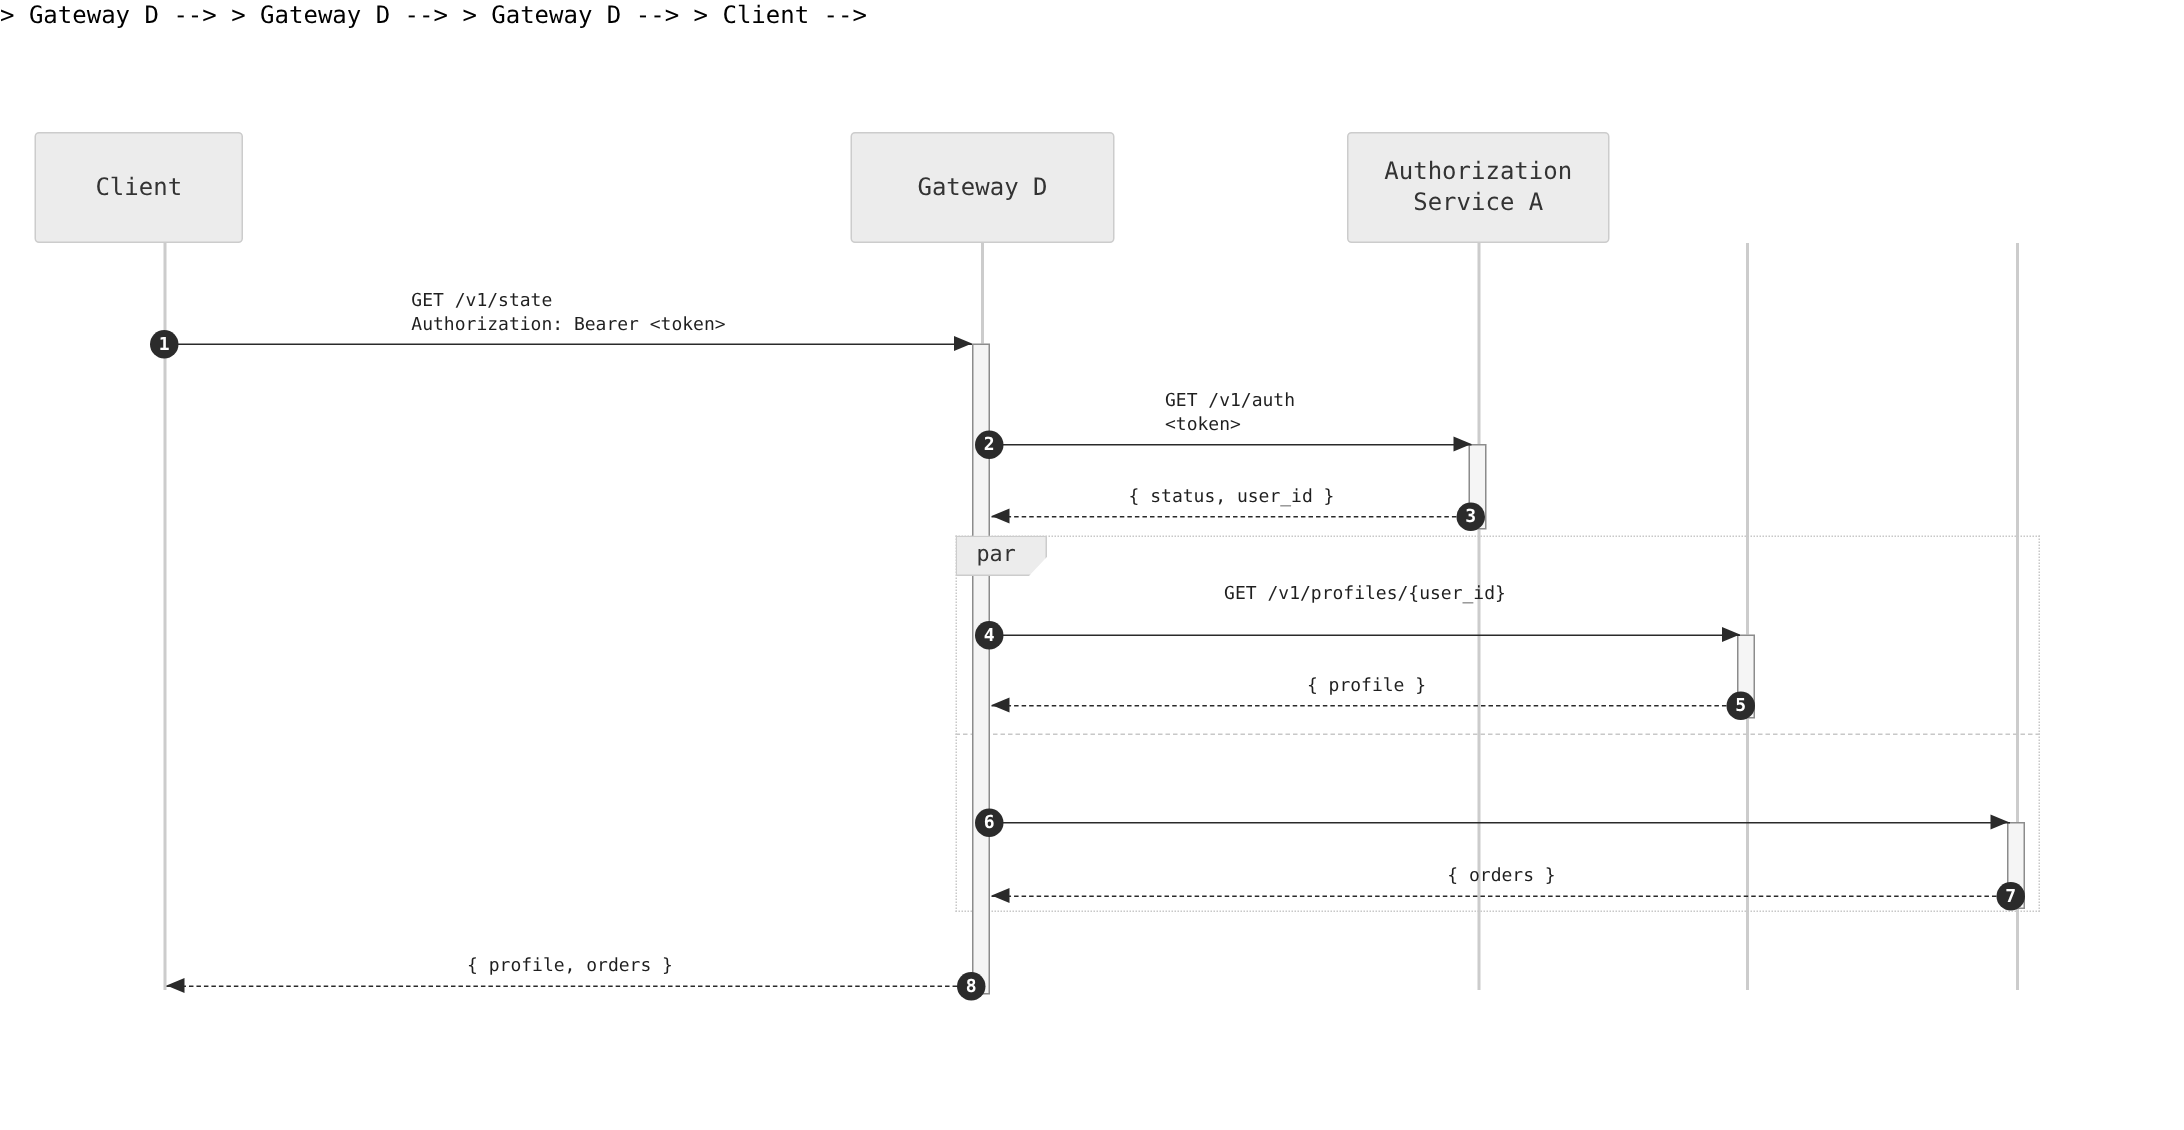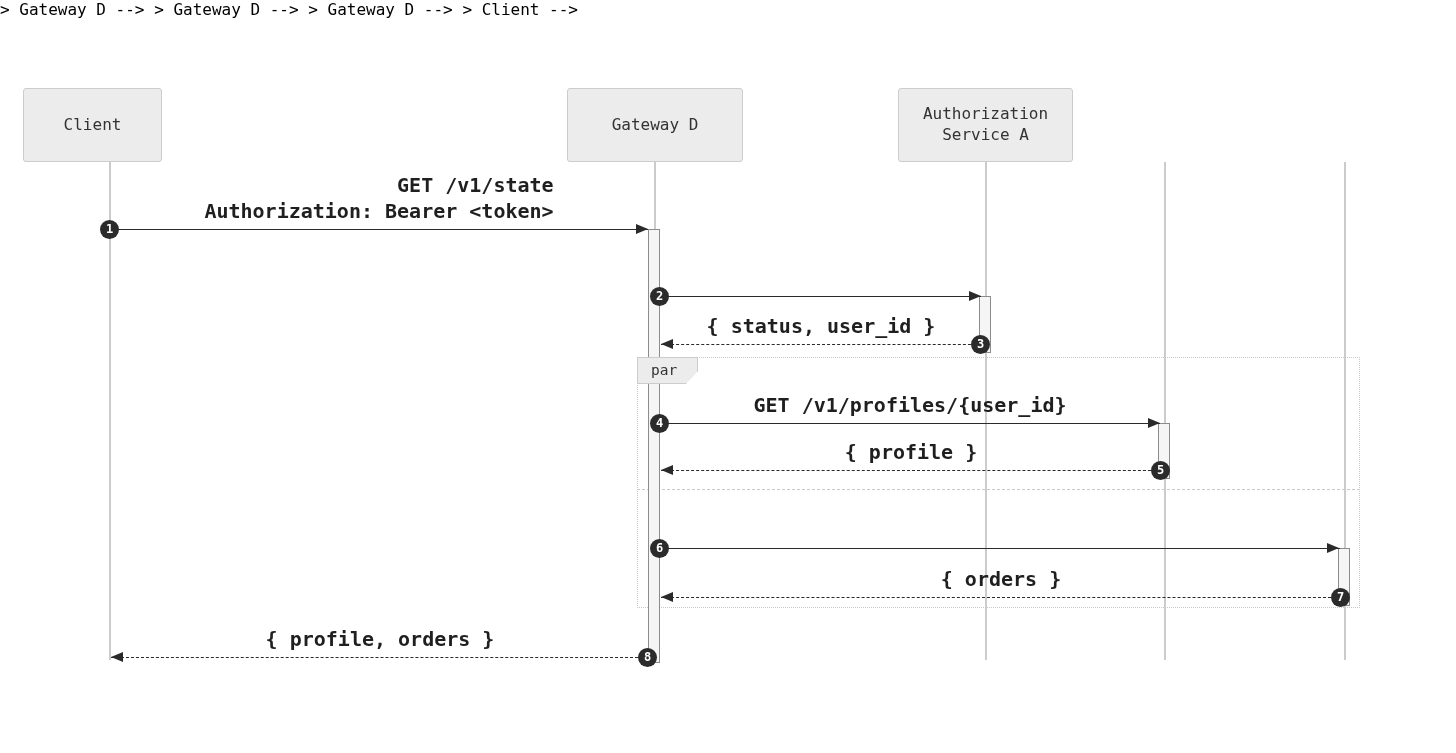--- a/index.html
+++ b/index.html
@@ -25,22 +25,22 @@
   .line-solid{position:absolute;height:0;border-top:1.7px solid #2a2a2a;}
   .line-dashed{position:absolute;height:0;border-top:1.7px dashed #2a2a2a;}
   .arrow-right{position:absolute;width:0;height:0;border-top:5.5px solid transparent;border-bottom:5.5px solid transparent;border-left:12px solid #2a2a2a;}
   .arrow-left{position:absolute;width:0;height:0;border-top:5.5px solid transparent;border-bottom:5.5px solid transparent;border-right:12px solid #2a2a2a;}
   .seq{
     position:absolute;width:19px;height:19px;border-radius:50%;background:#2b2b2b;
     color:#ffffff;font-size:12px;font-weight:bold;line-height:19px;text-align:center;
   }
   .msg-label{
     position:absolute;transform:translate(-50%,-100%);
-    font-size:20px;font-weight:bold;color:#1f1f1f;
-    white-space:pre-line;text-align:right;line-height:1.3;
+    font-size:12px;font-weight:normal;color:#1f1f1f;
+    white-space:pre-line;text-align:left;line-height:1.3;
   }
 </style>
 </head>
 <body>
 
 <div class="canvas">
 
   
   <div class="lifeline" style="left:109px;"></div>
   <div class="lifeline" style="left:654px;"></div>
@@ -68,32 +68,34 @@
   <div class="frag-label" style="left:637px;top:357px;">par</div>
 
   
   <div class="msg-label" style="left:379px;top:224px;">GET /v1/state
 Authorization: Bearer &lt;token&gt;</div>
   <div class="line-solid" style="left:110px;top:229px;width:538px;"></div>
   <div class="arrow-right" style="left:636px;top:224px;"></div>
   <div class="seq" style="left:100px;top:220px;">1</div>
 
   
+  <div class="msg-label" style="left:820px;top:291px;">GET /v1/auth
+&lt;token&gt;</div>
   <div class="line-solid" style="left:660px;top:296px;width:321px;"></div>
   <div class="arrow-right" style="left:969px;top:291px;"></div>
   <div class="seq" style="left:650px;top:287px;">2</div>
 
   &gt; Gateway D --&gt;
   <div class="msg-label" style="left:821px;top:339px;">{ status, user_id }</div>
   <div class="line-dashed" style="left:661px;top:344px;width:320px;"></div>
   <div class="arrow-left" style="left:661px;top:339px;"></div>
   <div class="seq" style="left:971px;top:335px;">3</div>
 
   
-  <div class="msg-label" style="left:910px;top:418px;">GET /v1/profiles/{user_id}</div>
+  <div class="msg-label" style="left:910px;top:404px;">GET /v1/profiles/{user_id}</div>
   <div class="line-solid" style="left:660px;top:423px;width:500px;"></div>
   <div class="arrow-right" style="left:1148px;top:418px;"></div>
   <div class="seq" style="left:650px;top:414px;">4</div>
 
   &gt; Gateway D --&gt;
   <div class="msg-label" style="left:911px;top:465px;">{ profile }</div>
   <div class="line-dashed" style="left:661px;top:470px;width:500px;"></div>
   <div class="arrow-left" style="left:661px;top:465px;"></div>
   <div class="seq" style="left:1151px;top:461px;">5</div>
 

